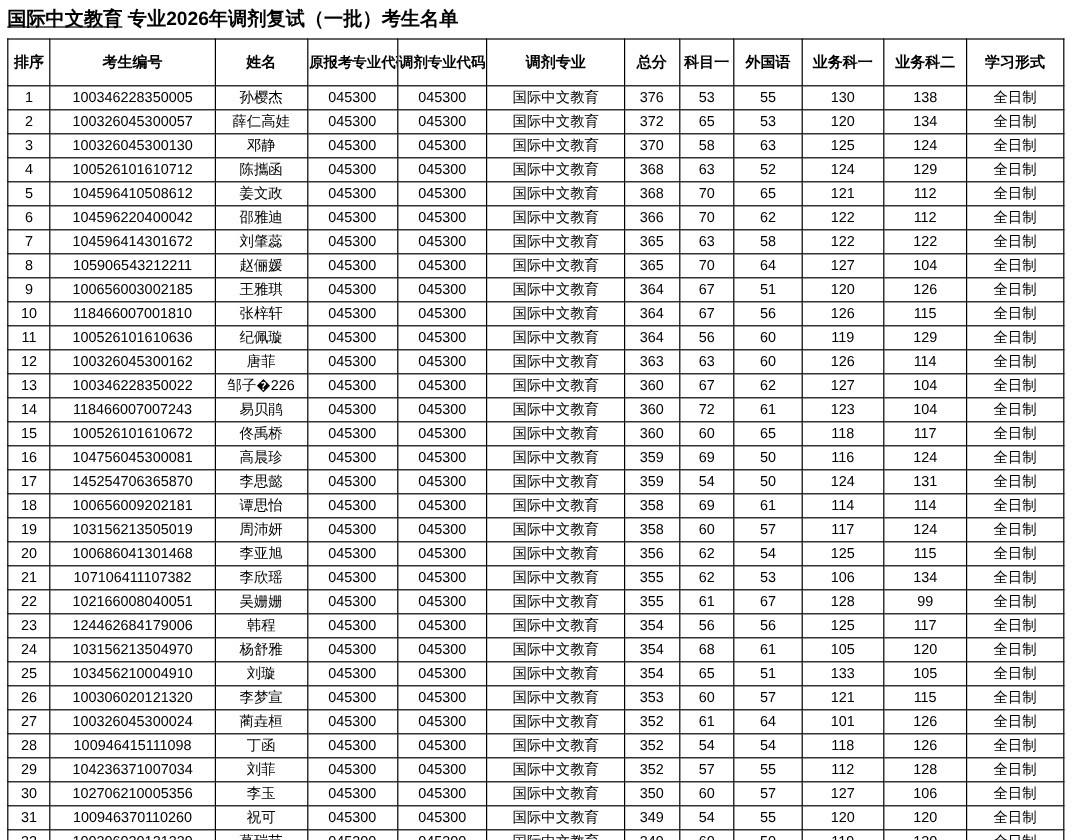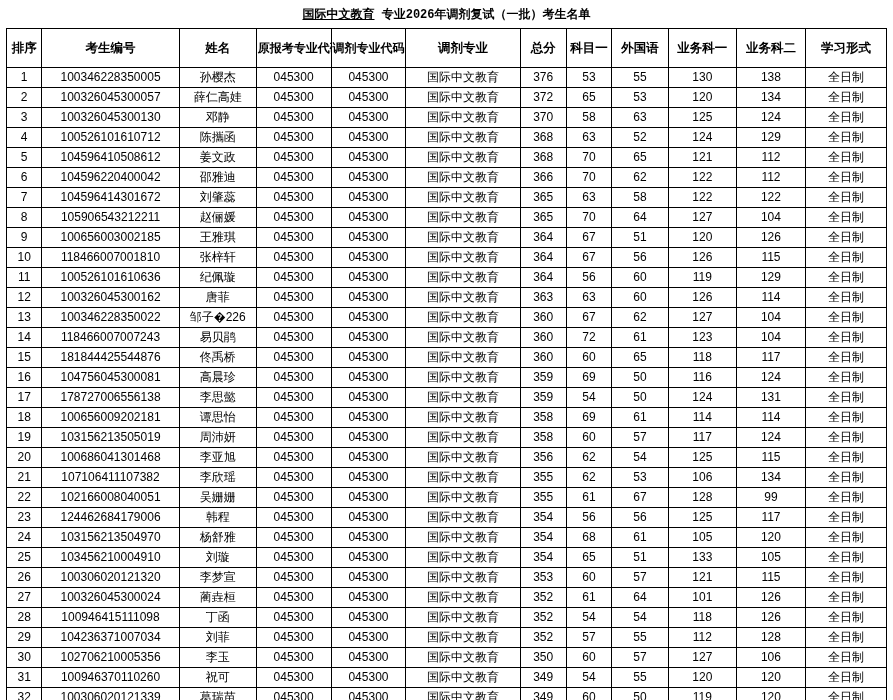--- a/index.html
+++ b/index.html
@@ -13,27 +13,25 @@
     font-family: "Liberation Sans", sans-serif;
     color: #000000;
     overflow: hidden;
   }
   #doc {
     width: 893px;
     box-sizing: border-box;
     padding: 4px 6px 0 6px;
   }
   #title {
-    text-align: center;
-    font-size: 12px;
+    font-size: 16px;
     font-weight: bold;
     letter-spacing: 0px;
     padding: 2px 0 5px 0;
     white-space: nowrap;
-    font-family: Liberation Mono, monospace;
   }
   #title .underline {
     text-decoration: underline;
   }
   table {
     border-collapse: collapse;
     table-layout: fixed;
     width: 881px;
     margin: 0 auto;
   }
@@ -317,21 +315,21 @@
           <td class="major-cell">国际中文教育</td>
           <td class="num-cell">360</td>
           <td class="num-cell">72</td>
           <td class="num-cell">61</td>
           <td class="num-cell">123</td>
           <td class="num-cell">104</td>
           <td class="form-cell">全日制</td>
         </tr>
         <tr>
           <td class="idx-cell">15</td>
-          <td class="num-cell">181844425544876</td>
+          <td class="num-cell">100526101610672</td>
           <td class="name-cell">佟禹桥</td>
           <td class="num-cell">045300</td>
           <td class="num-cell">045300</td>
           <td class="major-cell">国际中文教育</td>
           <td class="num-cell">360</td>
           <td class="num-cell">60</td>
           <td class="num-cell">65</td>
           <td class="num-cell">118</td>
           <td class="num-cell">117</td>
           <td class="form-cell">全日制</td>
@@ -345,21 +343,21 @@
           <td class="major-cell">国际中文教育</td>
           <td class="num-cell">359</td>
           <td class="num-cell">69</td>
           <td class="num-cell">50</td>
           <td class="num-cell">116</td>
           <td class="num-cell">124</td>
           <td class="form-cell">全日制</td>
         </tr>
         <tr>
           <td class="idx-cell">17</td>
-          <td class="num-cell">178727006556138</td>
+          <td class="num-cell">145254706365870</td>
           <td class="name-cell">李思懿</td>
           <td class="num-cell">045300</td>
           <td class="num-cell">045300</td>
           <td class="major-cell">国际中文教育</td>
           <td class="num-cell">359</td>
           <td class="num-cell">54</td>
           <td class="num-cell">50</td>
           <td class="num-cell">124</td>
           <td class="num-cell">131</td>
           <td class="form-cell">全日制</td>

